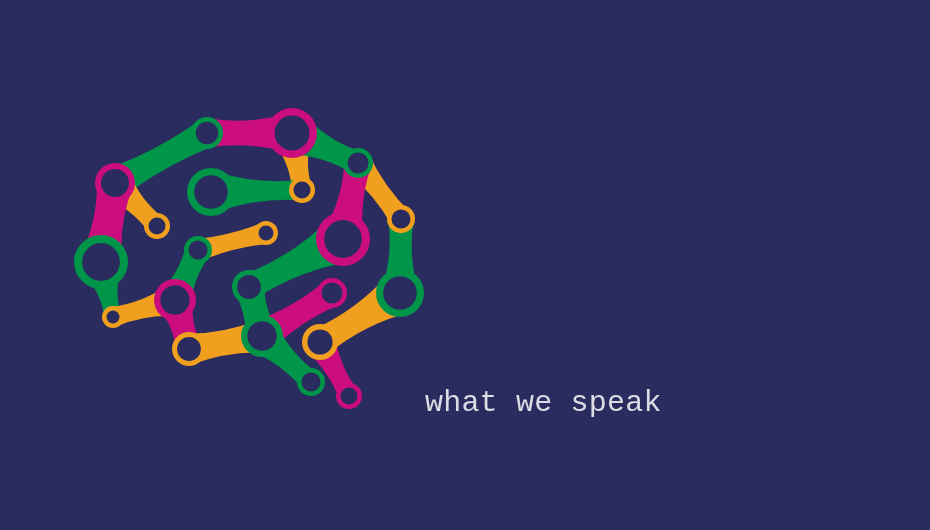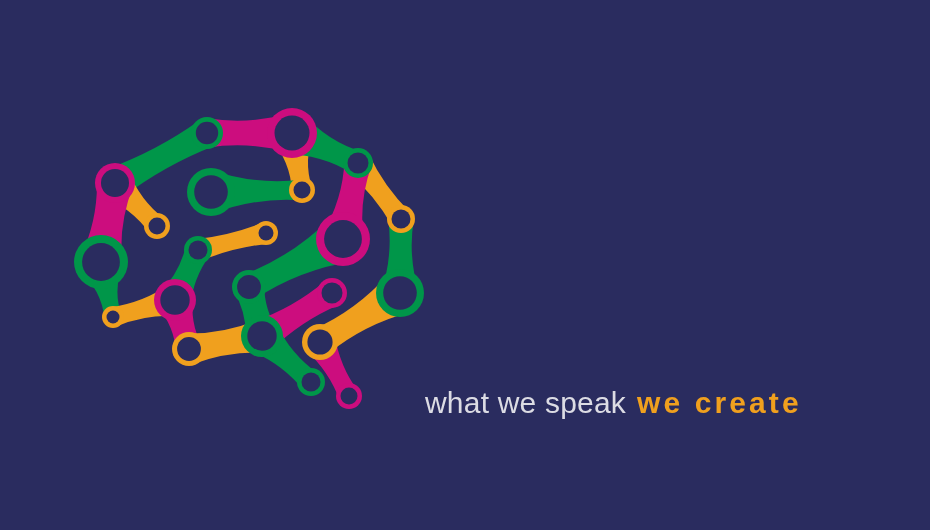--- a/index.html
+++ b/index.html
@@ -37,21 +37,21 @@
   #tagline {
     position: absolute;
     left: 425px;
     top: 388px;
     height: 42px;
     display: flex;
     align-items: baseline;
     white-space: nowrap;
   }
   .tag-light {
-    font-family: Liberation Sans, sans-serif;
+    font-family: Liberation Mono, monospace;
     font-size: 30px;
     font-weight: 300;
     letter-spacing: 0.2px;
     color: #dcdce4;
     line-height: 1;
   }
   .tag-gap {
     display: inline-block;
     width: 11px;
   }
@@ -140,16 +140,15 @@
           <circle cx="256" cy="287" r="9.5" fill="#2a2c5f"></circle>
           <circle cx="294" cy="301" r="13" fill="#cc0d7e"></circle>
           <circle cx="294" cy="301" r="8.5" fill="#2a2c5f"></circle>
         </g>
     </svg>
   </div>
 
   <div id="tagline">
     <span class="tag-light">what we speak</span>
     <span class="tag-gap"></span>
-    <span class="tag-bold">we create</span>
   </div>
 
 </div>
 
 </body></html>

